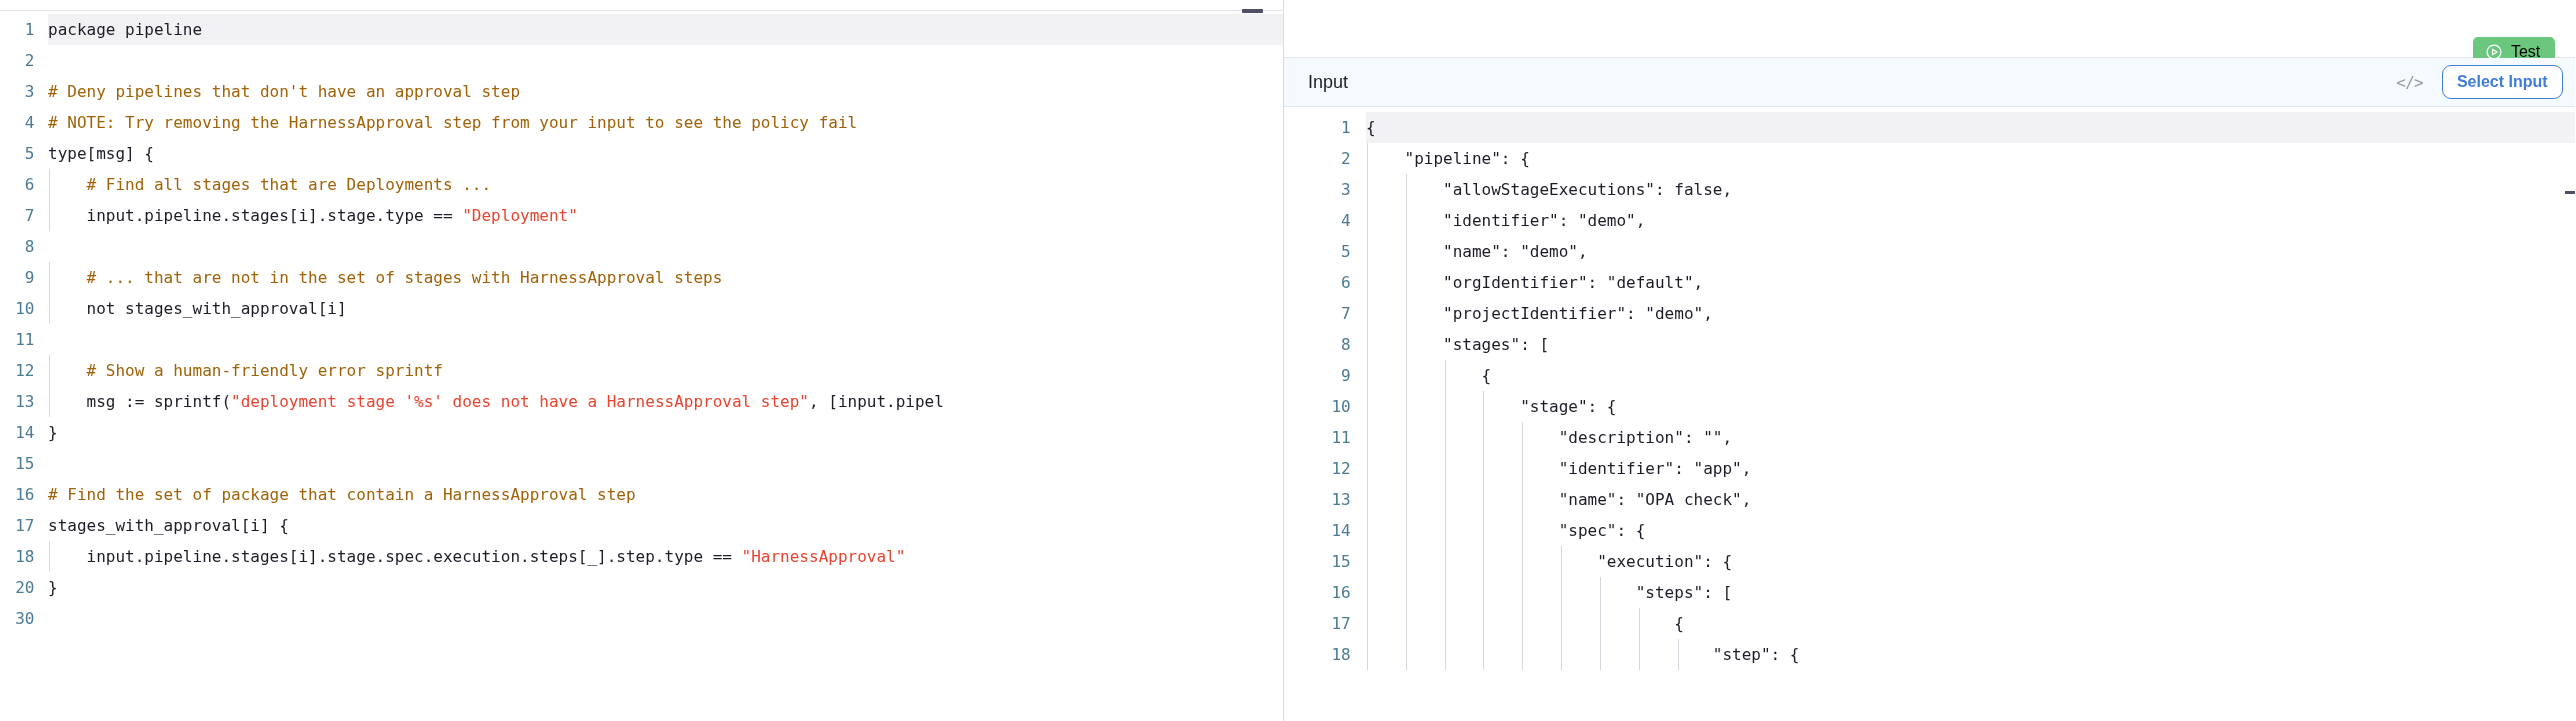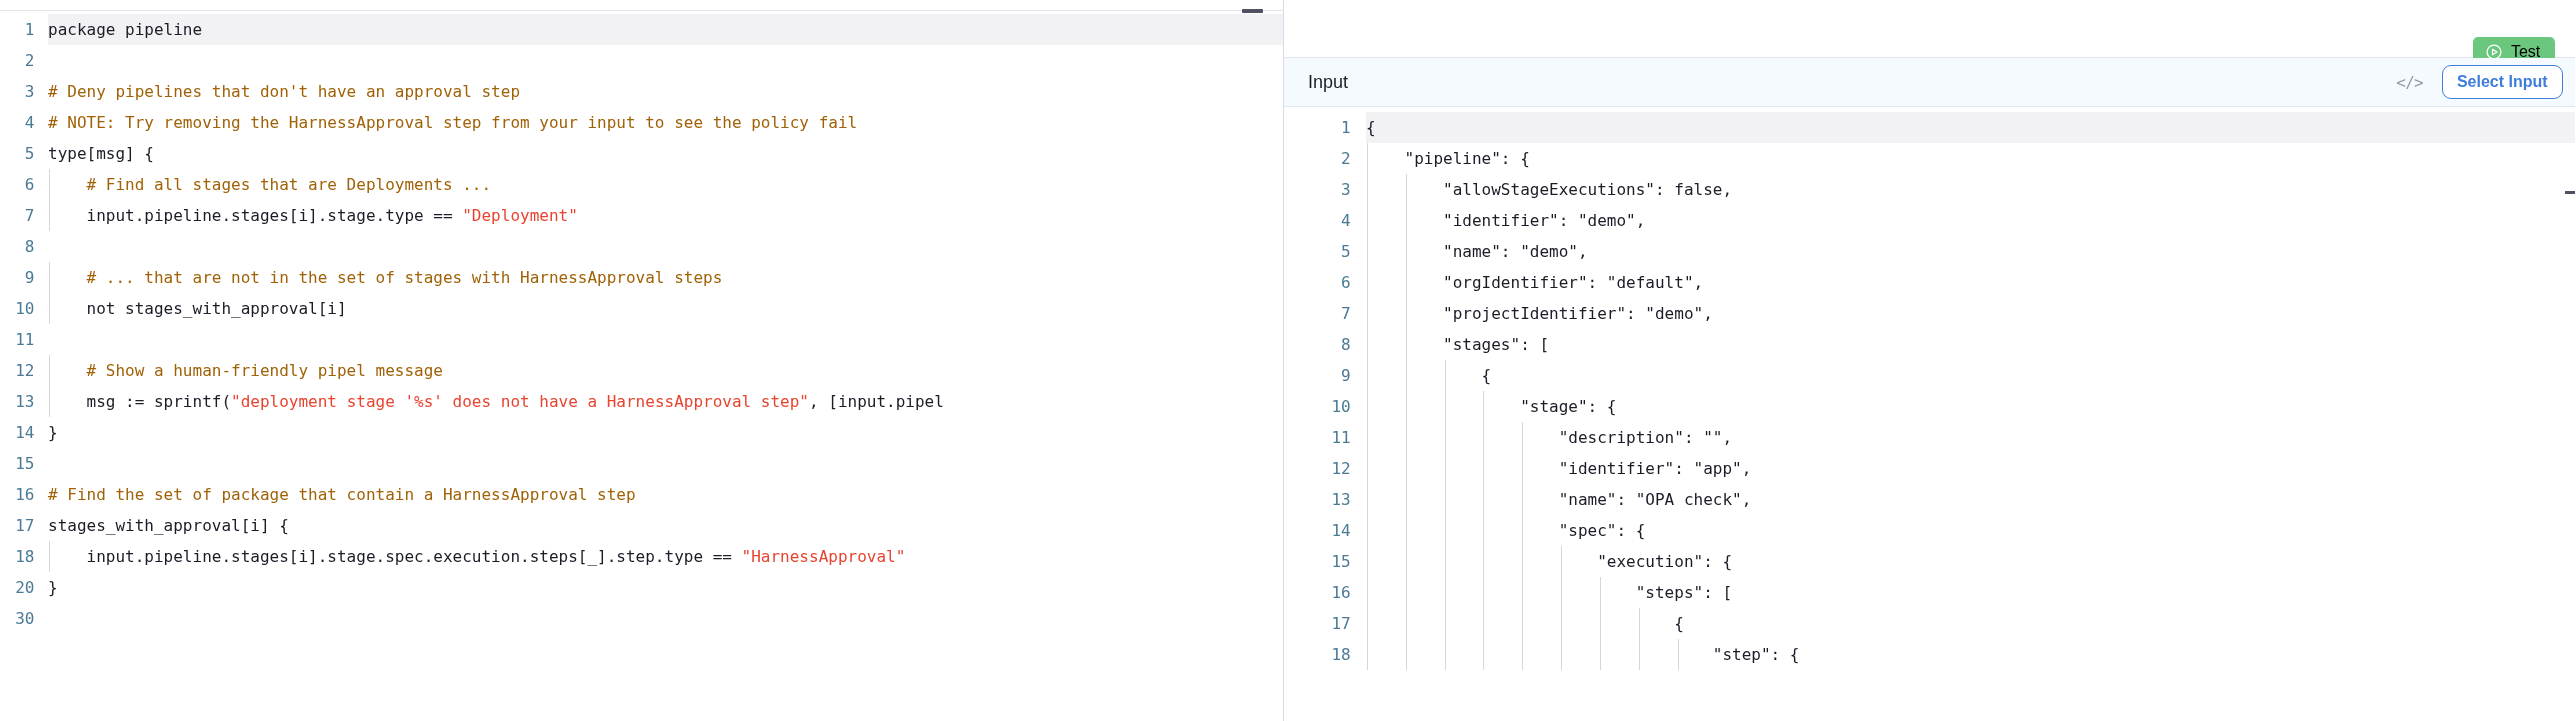--- a/index.html
+++ b/index.html
@@ -235,21 +235,21 @@
         <div class="code-line"><span class="ln-num">2</span><span class="ln-text"> </span></div>
         <div class="code-line"><span class="ln-num">3</span><span class="ln-text"><span class="tok-cmt"># Deny pipelines that don't have an approval step</span></span></div>
         <div class="code-line"><span class="ln-num">4</span><span class="ln-text"><span class="tok-cmt"># NOTE: Try removing the HarnessApproval step from your input to see the policy fail</span></span></div>
         <div class="code-line"><span class="ln-num">5</span><span class="ln-text"><span class="tok-plain">type[msg] {</span></span></div>
         <div class="code-line"><span class="ln-num">6</span><span class="ln-text"><span class="guide" style="left: 0.8px;"></span><span class="tok-cmt">    # Find all stages that are Deployments ...</span></span></div>
         <div class="code-line"><span class="ln-num">7</span><span class="ln-text"><span class="guide" style="left: 0.8px;"></span><span class="tok-plain">    input.pipeline.stages[i].stage.type == </span><span class="tok-str">"Deployment"</span></span></div>
         <div class="code-line"><span class="ln-num">8</span><span class="ln-text"> </span></div>
         <div class="code-line"><span class="ln-num">9</span><span class="ln-text"><span class="guide" style="left: 0.8px;"></span><span class="tok-cmt">    # ... that are not in the set of stages with HarnessApproval steps</span></span></div>
         <div class="code-line"><span class="ln-num">10</span><span class="ln-text"><span class="guide" style="left: 0.8px;"></span><span class="tok-plain">    not stages_with_approval[i]</span></span></div>
         <div class="code-line"><span class="ln-num">11</span><span class="ln-text"> </span></div>
-        <div class="code-line"><span class="ln-num">12</span><span class="ln-text"><span class="guide" style="left: 0.8px;"></span><span class="tok-cmt">    # Show a human-friendly pipel message</span></span></div>
+        <div class="code-line"><span class="ln-num">12</span><span class="ln-text"><span class="guide" style="left: 0.8px;"></span><span class="tok-cmt">    # Show a human-friendly error sprintf</span></span></div>
         <div class="code-line"><span class="ln-num">13</span><span class="ln-text"><span class="guide" style="left: 0.8px;"></span><span class="tok-plain">    msg := sprintf(</span><span class="tok-str">"deployment stage '%s' does not have a HarnessApproval step"</span><span class="tok-plain">, [input.pipel</span></span></div>
         <div class="code-line"><span class="ln-num">14</span><span class="ln-text"><span class="tok-plain">}</span></span></div>
         <div class="code-line"><span class="ln-num">15</span><span class="ln-text"> </span></div>
         <div class="code-line"><span class="ln-num">16</span><span class="ln-text"><span class="tok-cmt"># Find the set of package that contain a HarnessApproval step</span></span></div>
         <div class="code-line"><span class="ln-num">17</span><span class="ln-text"><span class="tok-plain">stages_with_approval[i] {</span></span></div>
         <div class="code-line"><span class="ln-num">18</span><span class="ln-text"><span class="guide" style="left: 0.8px;"></span><span class="tok-plain">    input.pipeline.stages[i].stage.spec.execution.steps[_].step.type == </span><span class="tok-str">"HarnessApproval"</span></span></div>
         <div class="code-line"><span class="ln-num">20</span><span class="ln-text"><span class="tok-plain">}</span></span></div>
         <div class="code-line"><span class="ln-num">30</span><span class="ln-text"> </span></div>
       </div>
   </div>

